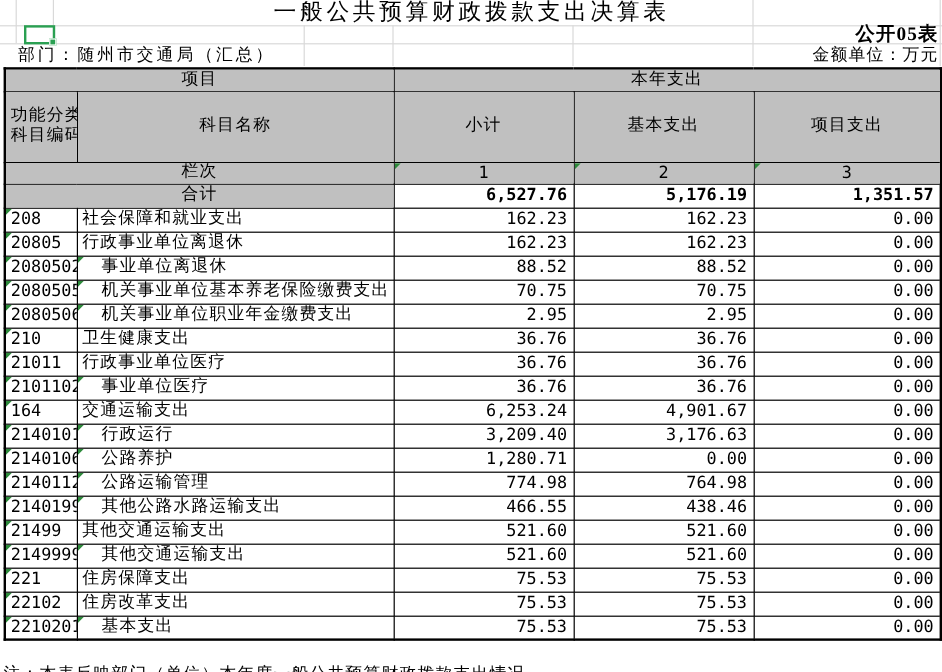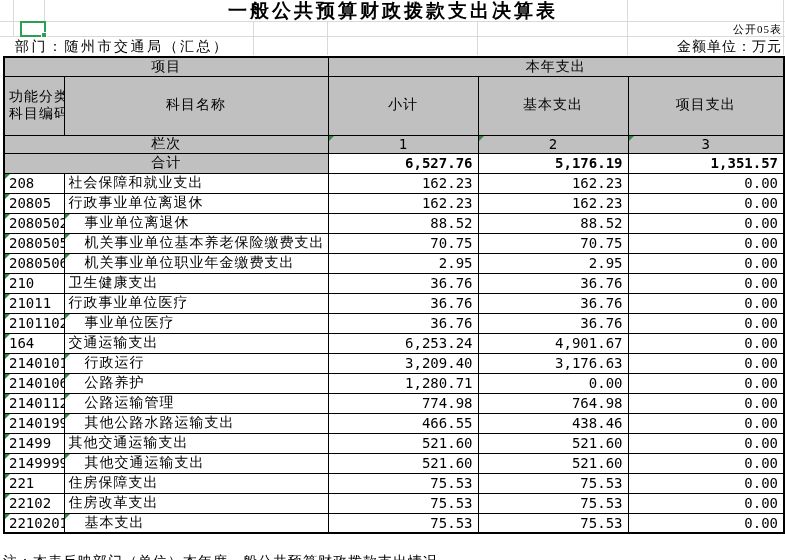--- a/index.html
+++ b/index.html
@@ -8,23 +8,23 @@
     background:#ffffff;color:#000;
     font-family:"Liberation Serif","DejaVu Serif",serif;
   }
   
   .gl{position:absolute;background:#d9d9d9;}
   .gl.h{height:1px;}
   .gl.v{width:1px;}
 
   #sheet-title{
     position:absolute;left:3px;top:0;width:780px;height:21px;line-height:21px;
-    text-align:center;font-size:19px;font-weight:700;letter-spacing:3px;white-space:nowrap;
-  }
-  #form-code{position:absolute;top:22px;right:3px;height:14px;line-height:14px;font-size:11px;letter-spacing:1px;}
+    text-align:center;font-size:19px;font-weight:400;letter-spacing:3px;white-space:nowrap;
+  }
+  #form-code{position:absolute;top:22px;right:3px;height:14px;line-height:14px;font-size:16px;letter-spacing:1px;font-weight:bold;}
   #unit-label{position:absolute;top:38px;right:3px;height:31px;line-height:17px;font-size:14px;letter-spacing:1px;}
   #dept-label{position:absolute;top:38px;left:15px;height:17px;line-height:17px;font-size:14px;letter-spacing:2.5px;white-space:nowrap;text-align:right;}
 
   
   #sel{position:absolute;left:20px;top:21px;width:22px;height:12px;border:2px solid var(--accent,#2aa052);background:transparent;}
   #sel .handle{position:absolute;right:-3px;bottom:-3px;width:4px;height:4px;background:var(--accent,#2aa052);border:1px solid #fff;}
 
   table#main{
     position:absolute;left:3px;top:56px;width:780px;
     border-collapse:collapse;table-layout:fixed;

